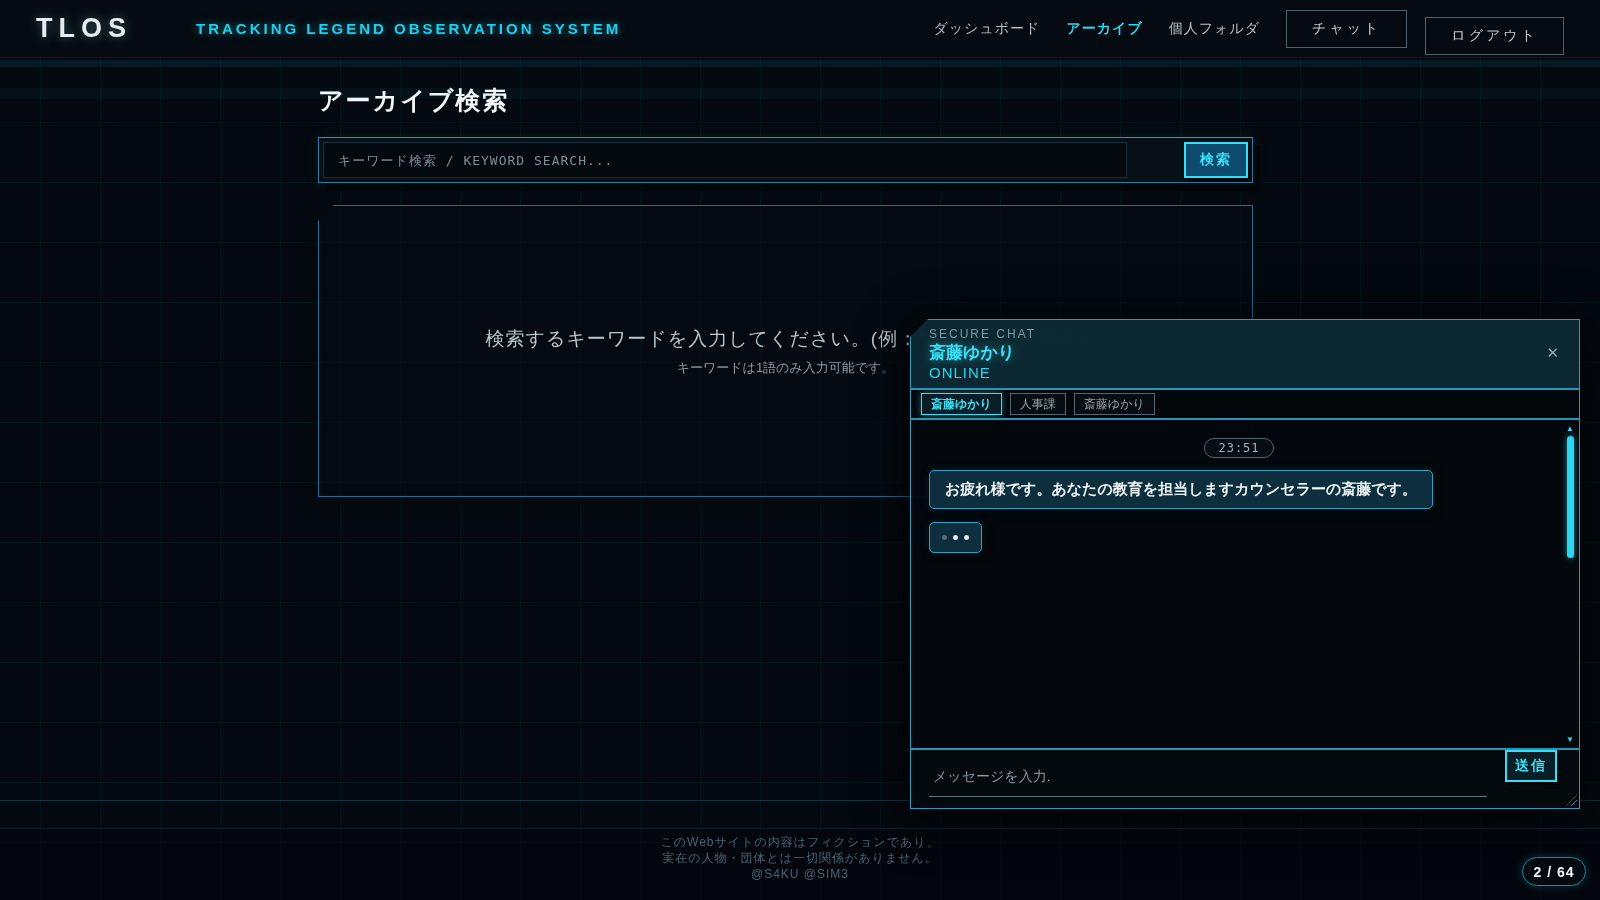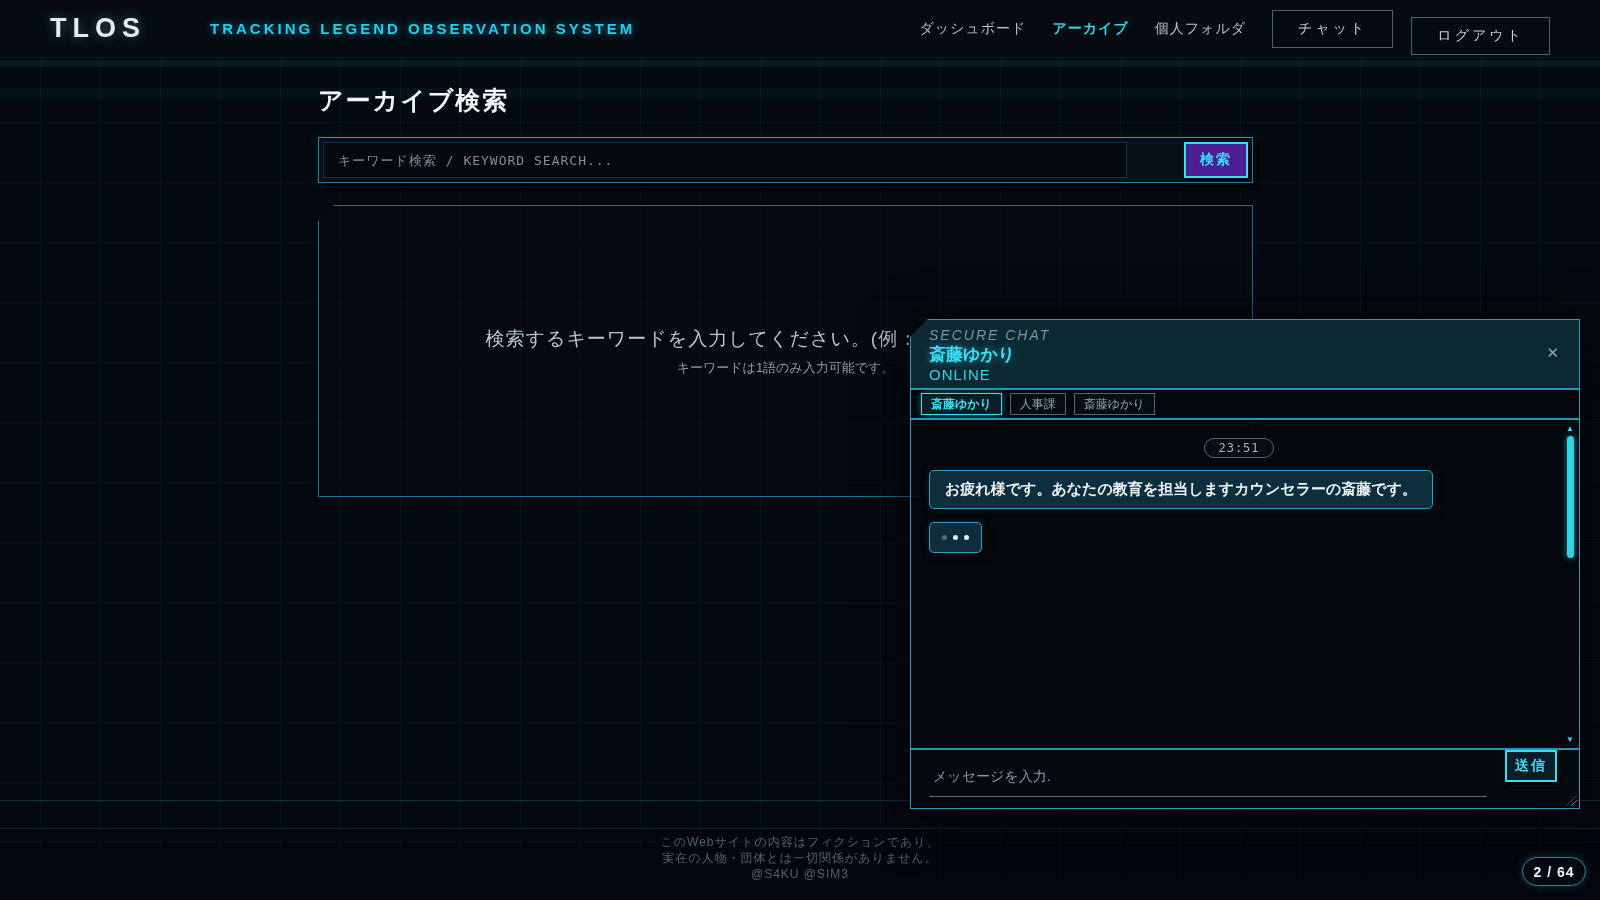--- a/index.html
+++ b/index.html
@@ -19,21 +19,21 @@
   }
   .bg-band { position:absolute; left:0; width:1600px; pointer-events:none; }
   .band1 { top:60px; height:7px; background:rgba(42,160,182,0.10); }
   .band2 { top:88px; height:11px; background:rgba(42,160,182,0.055); }
   .hline { position:absolute; top:800px; left:0; width:1600px; height:1px; background:rgba(45,150,175,0.30); }
 
   
   header {
     position:absolute; top:0; left:0; width:1600px; height:58px;
     display:flex; align-items:center; justify-content:space-between;
-    padding:0 50px; background:#050b11; border-bottom:1px solid #0d1b24; z-index:5;
+    padding:0 36px; background:#050b11; border-bottom:1px solid #0d1b24; z-index:5;
   }
   .brand { display:flex; align-items:center; gap:24px; }
   .logo {
     font-size:27px; font-weight:bold; letter-spacing:6px; color:#e4ecef;
     text-shadow:0 0 12px rgba(150,220,235,0.40);
   }
   .subtitle {
     font-size:15px; font-weight:800; letter-spacing:3px; color:#1fd0ee;
     text-shadow:0 0 9px rgba(31,208,238,0.55);
     margin-left:40px;
@@ -59,21 +59,21 @@
     padding:4px; display:flex; gap:9px;
     box-shadow:7px 8px 0 rgba(1,6,9,0.95), 0 0 14px rgba(40,170,200,0.10);
   }
   .search-input {
     flex:1; background:#04090e; border:1px solid #15323e; outline:none;
     color:#9fb0ba; font-family:"DejaVu Sans Mono","Liberation Mono",monospace;
     font-size:13px; letter-spacing:1px; padding:0 14px;
   }
   .search-input::placeholder { color:#7e8f99; }
   .search-btn {
-    width:64px; border:2px solid #35dff5; background:#4c1d95; color:#3ae0f5;
+    width:64px; border:2px solid #35dff5; background:#0c4a6e; color:#3ae0f5;
     font-size:14px; font-weight:bold; letter-spacing:2px; cursor:pointer;
     box-shadow:4px 4px 0 rgba(2,8,12,0.9); font-family:inherit;margin-left:48px;
   }
   .results-panel {
     position:absolute; left:318px; top:205px; width:935px; height:292px;
     border:1px solid #1d6f94; background:rgba(5,11,18,0.55);
     clip-path:polygon(0 16px, 16px 0, 100% 0, 100% 100%, 0 100%);
     display:flex; flex-direction:column; align-items:center; justify-content:center; gap:7px;
   }
   .msg1 { font-size:19px; color:#b9c6ce; letter-spacing:1px; }
@@ -87,21 +87,21 @@
   .chat-frame {
     width:100%; height:100%; display:flex; flex-direction:column;
     border:1px solid #2f99bb; background:rgba(4,9,14,0.90);
     clip-path:polygon(0 18px, 18px 0, 100% 0, 100% 100%, 0 100%);
   }
   .chat-header {
     position:relative; height:70px; flex:none;
     background:rgba(13,44,54,0.92); border-bottom:2px solid #2596b8;
     padding:7px 18px 0;
   }
-  .chat-label { font-size:14px; letter-spacing:2px; color:#7d97a1;font-style:italic; }
+  .chat-label { font-size:12px; letter-spacing:2px; color:#7d97a1; }
   .chat-contact { font-size:17px; font-weight:bold; color:#3ae0f5; text-shadow:0 0 8px rgba(58,224,245,0.5); }
   .chat-status { font-size:15px; color:#2bd5ea; letter-spacing:1px; }
   .chat-close {
     position:absolute; right:20px; top:24px; background:none; border:none;
     color:#93a7b4; font-size:15px; cursor:pointer; font-family:inherit;
   }
   .chat-tabs {
     height:30px; flex:none; background:#03070b; border-bottom:2px solid #2596b8;
     display:flex; align-items:center; gap:8px; padding:0 10px;
   }

